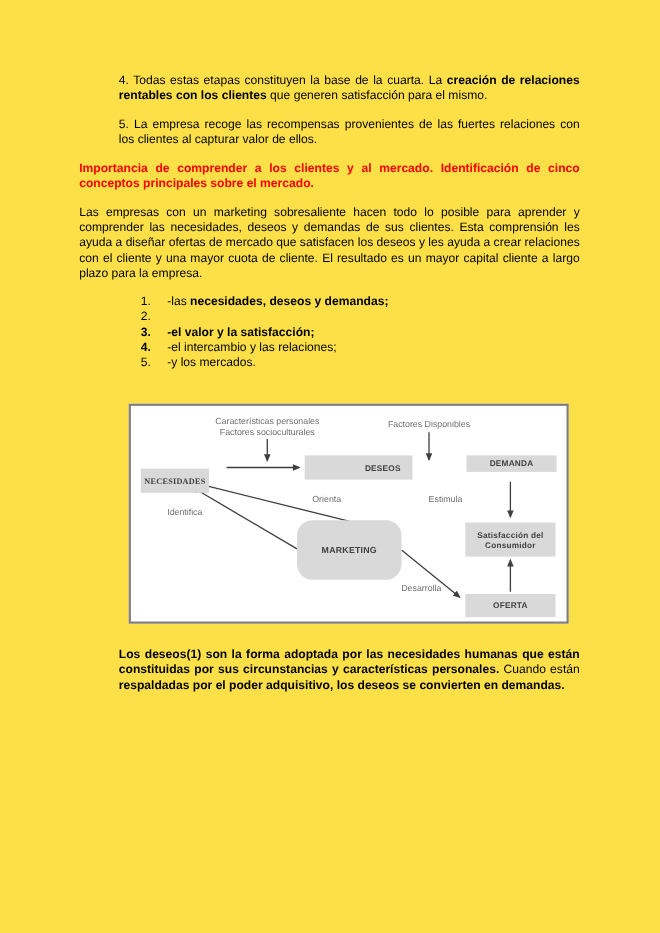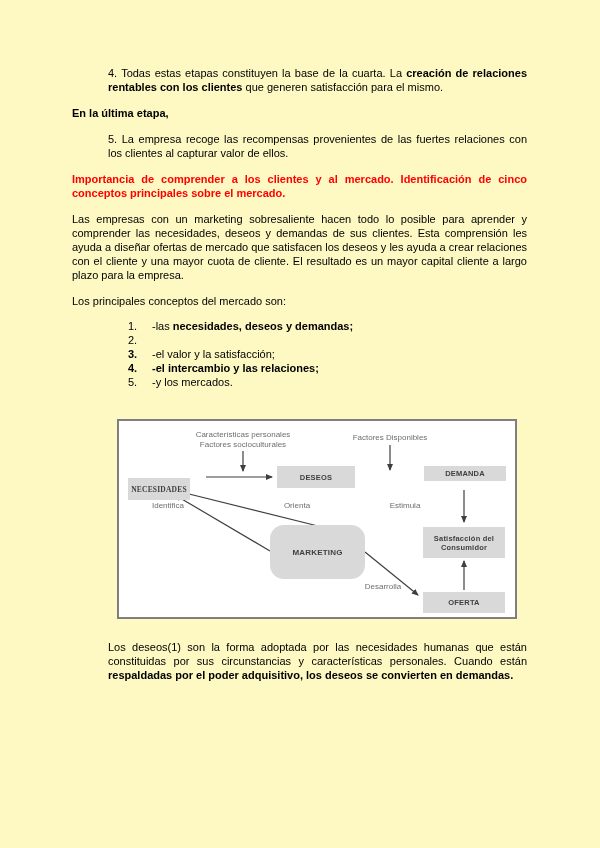--- a/index.html
+++ b/index.html
@@ -1,20 +1,20 @@
 <!DOCTYPE html>
 <html><head>
 <meta charset="utf-8">
 <style>
   html, body { margin:0; padding:0; background:#ffffff; }
   .page {
     position:relative;
     box-sizing:border-box;
     width:600px; height:848px;
-    background:#fef9c3;
+    background:#fde047;
     color:#000000;
     font-family:"Liberation Sans", sans-serif;
     font-size:11px; line-height:14px;
     padding:66px 73px 0 72px;
     overflow:hidden;
   }
   p { margin:0 0 12px 0; }
   .indent  { margin-left:36px; }
   .justify { text-align:justify; }
   .bold    { font-weight:bold; }
@@ -52,45 +52,43 @@
   }
   .arrows { position:absolute; left:0; top:0; width:400px; height:200px; }
 </style>
 </head>
 <body>
 
 <div class="page">
 
   <p class="indent justify"><span>4. Todas estas etapas constituyen la base de la cuarta. La </span><span style="font-weight: bold;">creación de relaciones rentables con los clientes</span><span> que generen satisfacción para el mismo.</span></p>
 
-  <p class="bold">En la última etapa,</p>
 
   <p class="indent justify"><span>5. La empresa recoge las recompensas provenientes de las fuertes relaciones con los clientes al capturar valor de ellos.</span></p>
 
   <p class="bold red justify">Importancia de comprender a los clientes y al mercado. Identificación de cinco conceptos principales sobre el mercado.</p>
 
   <p class="justify">Las empresas con un marketing sobresaliente hacen todo lo posible para aprender y comprender las necesidades, deseos y demandas de sus clientes. Esta comprensión les ayuda a diseñar ofertas de mercado que satisfacen los deseos y les ayuda a crear relaciones con el cliente y una mayor cuota de cliente. El resultado es un mayor capital cliente a largo plazo para la empresa.</p>
 
-  <p>Los principales conceptos del mercado son:</p>
 
   <div class="list">
     <div class="li">
       <span class="num">1.</span>
       <span class="li-text"><span>-las </span><span style="font-weight: bold;">necesidades, deseos y demandas;</span></span>
     </div>
     <div class="li">
       <span class="num">2.</span>
     </div>
     <div class="li">
       <span class="num" style="font-weight: bold;">3.</span>
-      <span class="li-text"><span style="font-weight: normal;">-el valor y la satisfacción;</span></span>
+      <span class="li-text"><span style="font-weight: bold;">-el valor y la satisfacción;</span></span>
     </div>
     <div class="li">
       <span class="num" style="font-weight: bold;">4.</span>
-      <span class="li-text"><span style="font-weight: bold; margin-top: 26px;">-el intercambio y las relaciones;</span></span>
+      <span class="li-text"><span style="font-weight: normal; margin-top: 26px;">-el intercambio y las relaciones;</span></span>
     </div>
     <div class="li">
       <span class="num">5.</span>
       <span class="li-text"><span>-y los mercados.</span></span>
     </div>
   </div>
 
   <div class="diagram-wrap">
     <div class="frame"></div>
 
@@ -112,31 +110,31 @@
       </g>
     </svg>
 
     <div class="dlabel" style="left:26px; top:11px; width:200px;">
       <div>Características personales</div>
       <div>Factores socioculturales</div>
     </div>
     <div class="dlabel" style="left:193px; top:14px; width:160px;">Factores Disponibles</div>
 
     <div class="dbox" style="left:11px;  top:59px; width:62px; height:22px;font-family:Liberation Serif, serif;">NECESIDADES</div>
-    <div class="dbox" style="left:160px; top:47px; width:78px; height:22px;">DESEOS</div>
+    <div class="dbox" style="left:160px; top:47px; width:54px; height:22px;padding-left:44px;">DESEOS</div>
     <div class="dbox" style="left:307px; top:47px; width:82px; height:15px;">DEMANDA</div>
 
-    <div class="dlabel" style="left:26px;  top:82px; width:50px;">Identifica</div>
+    <div class="dlabel" style="left:26px;  top:94px; width:50px;">Identifica</div>
     <div class="dlabel" style="left:155px; top:82px; width:50px;">Orienta</div>
     <div class="dlabel" style="left:263px; top:82px; width:50px;">Estimula</div>
 
     <div class="dbox rounded" style="left:153px; top:106px; width:95px; height:54px;">MARKETING</div>
 
     <div class="dbox" style="left:306px; top:108px; width:82px; height:31px; padding:0 8px; box-sizing:border-box;">Satisfacción del Consumidor</div>
 
     <div class="dlabel" style="left:236px; top:163px; width:60px;">Desarrolla</div>
 
     <div class="dbox" style="left:306px; top:173px; width:82px; height:21px;">OFERTA</div>
   </div>
 
-  <p class="indent justify"><span style="font-weight: normal;">Los deseos(1) son la forma adoptada por las necesidades humanas que están constituidas por sus circunstancias y características personales.</span><span> Cuando están </span><span style="font-weight: bold;">respaldadas por el poder adquisitivo, los deseos se convierten en demandas.</span></p>
+  <p class="indent justify"><span style="font-weight: bold;">Los deseos(1) son la forma adoptada por las necesidades humanas que están constituidas por sus circunstancias y características personales.</span><span> Cuando están </span><span style="font-weight: bold;">respaldadas por el poder adquisitivo, los deseos se convierten en demandas.</span></p>
 
 </div>
 
 </body></html>

